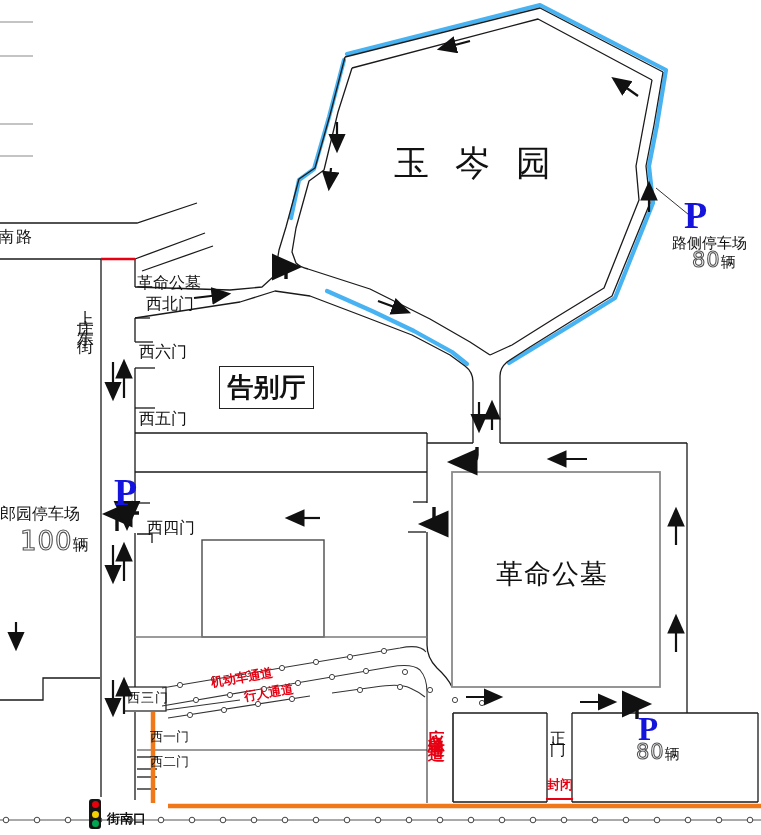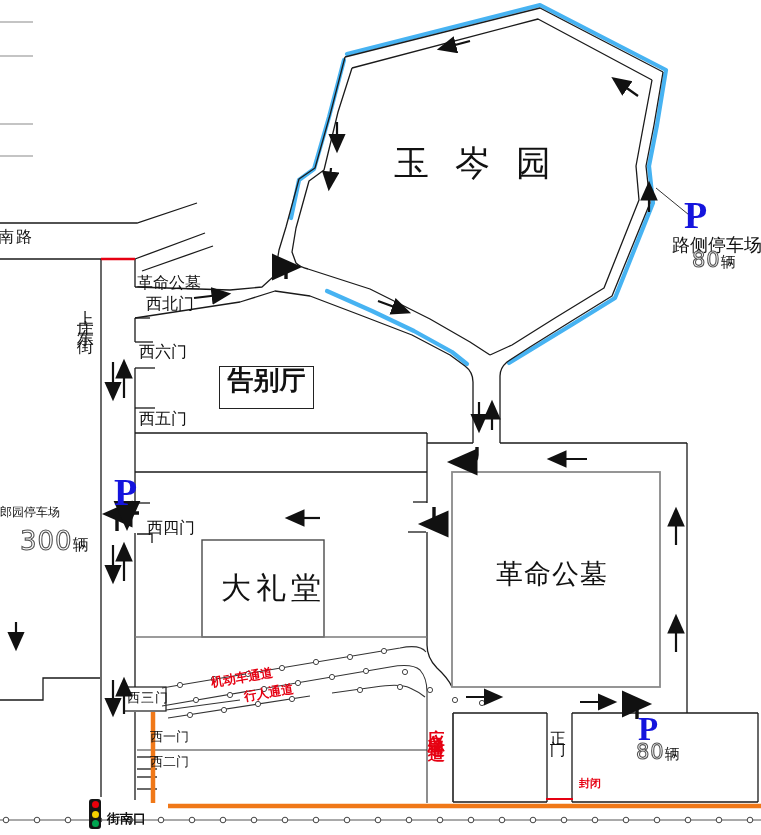--- a/index.html
+++ b/index.html
@@ -10,21 +10,21 @@
   }
   html,body{margin:0;padding:0;background:#fff;}
   #map{position:relative;width:761px;height:835px;background:#fff;overflow:hidden;
        font-family:"Liberation Serif","DejaVu Serif",serif;color:#111;}
   #geo{position:absolute;left:0;top:0;}
   .lbl{position:absolute;white-space:nowrap;line-height:1.05;}
   .vert{writing-mode:vertical-rl;text-orientation:upright;}
   .red{color:var(--alert_red);}
   .blueP{color:var(--parking_blue);font-weight:bold;font-family:"Liberation Serif",serif;}
   .outline-num{color:#fff;-webkit-text-stroke:1.1px #555;font-family:"DejaVu Sans",sans-serif;letter-spacing:1px;}
-  .boxed{border:1.6px solid #222;display:flex;align-items:flex-start;justify-content:center;}
+  .boxed{border:1.6px solid #222;display:flex;align-items:center;justify-content:center;}
   .tl{position:absolute;width:12px;height:30px;background:#151515;border-radius:3px;
       display:flex;flex-direction:column;align-items:center;justify-content:space-evenly;}
   .tl span{width:7px;height:7px;border-radius:50%;display:block;}
 </style>
 </head>
 <body>
 
 <div id="map">
 
   <svg id="geo" width="761" height="835" viewBox="0 0 761 835">
@@ -223,21 +223,21 @@
       <path d="M139,513 L132,513 Q127,513 127,518 L127,526"></path>
       <path d="M477,447 L477,455 Q477,462 470,462 L452,462"></path>
       <path d="M434,507 L434,517 Q434,524 428,524 L423,524"></path>
       <path d="M637,719 L637,710 Q637,704 642,704 L647,704"></path>
     </g>
   </svg>
 
   <div class="lbl" style="left:394px;top:146px;font-size:35px;letter-spacing:26px;">玉岑园</div>
 
   <div class="lbl blueP" style="left:684px;top:196px;font-size:38px;">P</div>
-  <div class="lbl" style="left:672px;top:236px;font-size:18px;">路侧停车场</div>
+  <div class="lbl" style="left:672px;top:236px;font-size:15px;">路侧停车场</div>
   <div class="lbl" style="left:692px;top:249px;font-size:15px;">
     <span class="outline-num" style="font-size:21px;">80</span><span>辆</span>
   </div>
 
   <div class="lbl" style="left:-2px;top:229px;font-size:16px;letter-spacing:2px;">南路</div>
   <div class="lbl vert" style="left:76px;top:297px;font-size:17px;letter-spacing:9px;">上庄东街</div>
 
   <div class="lbl" style="left:137px;top:275px;font-size:16px;">革命公墓</div>
   <div class="lbl" style="left:146px;top:296px;font-size:16px;">西北门</div>
 
@@ -246,36 +246,35 @@
   <div class="lbl" style="left:147px;top:508px;font-size:16px;margin-top:12px;">西四门</div>
   <div class="lbl" style="left:127px;top:691px;font-size:13px;letter-spacing:1px;">西三门</div>
   <div class="lbl" style="left:150px;top:755px;font-size:13px;">西二门</div>
   <div class="lbl" style="left:150px;top:730px;font-size:13px;">西一门</div>
 
   <div class="lbl boxed" style="left:219px;top:366px;width:93px;height:41px;">
     <span style="font-size:26px;font-weight:bold;">告别厅</span>
   </div>
 
   <div class="lbl blueP" style="left:114px;top:473px;font-size:38px;">P</div>
-  <div class="lbl" style="left:0px;top:506px;font-size:12px;">郎园停车场</div>
+  <div class="lbl" style="left:0px;top:506px;font-size:16px;">郎园停车场</div>
   <div class="lbl" style="left:20px;top:528px;font-size:16px;">
-    <span class="outline-num" style="font-size:26px;">300</span><span>辆</span>
-  </div>
-
-  <div class="lbl" style="left:221px;top:572px;font-size:30px;letter-spacing:5px;">大礼堂</div>
+    <span class="outline-num" style="font-size:26px;">100</span><span>辆</span>
+  </div>
+
 
   <div class="lbl" style="left:496px;top:560px;font-size:27px;letter-spacing:1px;">革命公墓</div>
 
   <div class="lbl red" style="left:210px;top:677px;font-size:12.5px;font-weight:bold;transform:rotate(-9.5deg);transform-origin:left top;">机动车通道</div>
   <div class="lbl red" style="left:243px;top:691px;font-size:12.5px;font-weight:bold;transform:rotate(-9.5deg);transform-origin:left top;">行人通道</div>
 
   <div class="lbl vert red" style="left:427px;top:716px;font-size:17px;font-weight:bold;letter-spacing:5px;">应急通道</div>
 
   <div class="lbl vert" style="left:549px;top:719px;font-size:16px;letter-spacing:8px;">正门</div>
-  <div class="lbl red" style="left:547px;top:778px;font-size:11px;font-weight:bold;margin-left:32px;">封闭</div>
+  <div class="lbl red" style="left:547px;top:778px;font-size:13px;font-weight:bold;">封闭</div>
 
   <div class="lbl blueP" style="left:638px;top:712px;font-size:33px;">P</div>
   <div class="lbl" style="left:636px;top:741px;font-size:15px;">
     <span class="outline-num" style="font-size:21px;">80</span><span>辆</span>
   </div>
 
   <div class="tl" style="left:89px;top:799px;">
     <span style="background:#e8000b;"></span>
     <span style="background:#f5d000;"></span>
     <span style="background:#00a651;"></span>

